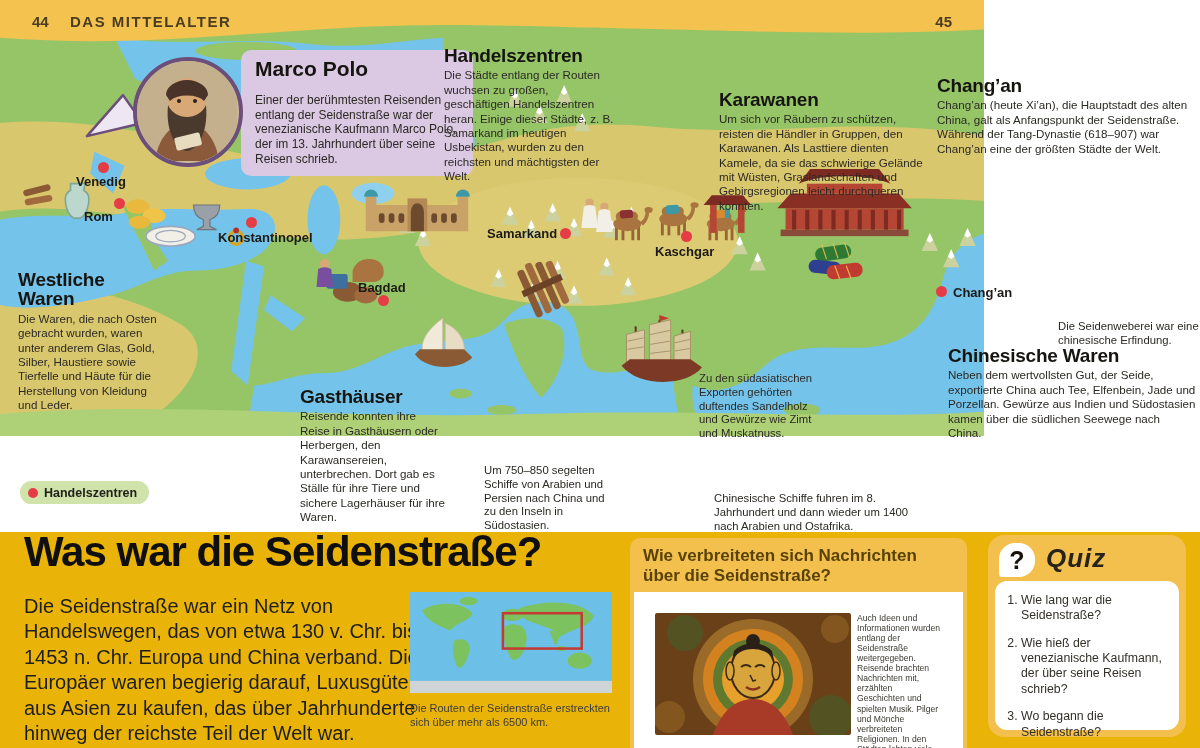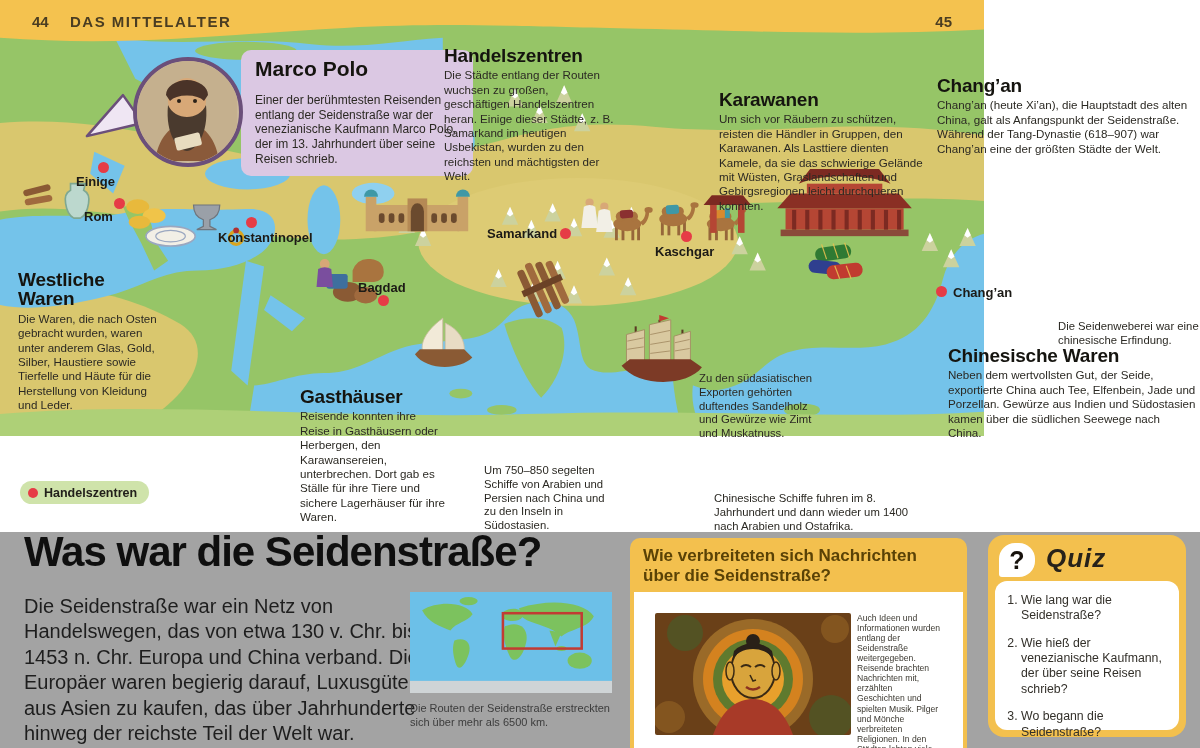--- a/index.html
+++ b/index.html
@@ -23,21 +23,21 @@
   .marco-circle{position:absolute;left:133px;top:57px;width:102px;height:102px;border-radius:50%;
                 border:4px solid #6b4f7a;overflow:hidden;background:#cbb89a;z-index:4;}
   .note{position:absolute;font-size:11.3px;line-height:1.22;color:#2b2923;z-index:4;margin:16px;}
   .dot{position:absolute;width:11px;height:11px;border-radius:50%;background:#e63c46;z-index:4;}
   .cname{position:absolute;font-size:13px;font-weight:700;color:#1c1a16;z-index:4;white-space:nowrap;}
   .legend{position:absolute;left:20px;top:481px;height:23px;background:#cfe3aa;border-radius:12px;
           display:flex;align-items:center;gap:6px;padding:0 12px 0 8px;z-index:4;}
   .legend .ldot{width:10px;height:10px;border-radius:50%;background:#e63c46;}
   .legend span.ltxt{font-size:12.5px;font-weight:700;color:#22201b;}
   
-  .bottom{position:absolute;top:532px;left:0;width:1200px;height:216px;background:#a3a3a3;}
+  .bottom{position:absolute;top:532px;left:0;width:1200px;height:216px;background:#eab308;}
   .bottom h1{position:absolute;left:24px;top:-4px;margin:0;width:620px;font-size:42px;
              font-weight:800;letter-spacing:-1px;color:#0f0f0f;}
   .intro{position:absolute;left:24px;top:62px;width:398px;margin:0;font-size:20px;
          line-height:1.27;color:#1e1e1e;}
   .worldmap{position:absolute;left:410px;top:60px;width:202px;margin:0;}
   .worldmap figcaption{font-size:11px;line-height:1.25;color:#3c3c3c;margin-top:5px;}
   .feature{position:absolute;left:630px;top:6px;width:337px;}
   .feature header{background:#f3c04e;border-radius:10px 10px 0 0;padding:8px 13px 6px 13px;
                   font-size:17px;font-weight:800;line-height:1.18;color:#5a4206;}
   .fbody{display:flex;gap:6px;background:#fff;border:4px solid #f3c04e;border-top:none;
@@ -325,21 +325,21 @@
       <h3>Chinesische Waren</h3>
       <p>Neben dem wertvollsten Gut, der Seide, exportierte China auch Tee, Elfenbein, Jade und Porzellan. Gewürze aus Indien und Südostasien kamen über die südlichen Seewege nach China.</p>
     </div>
 
     <p class="note" style="left:468px;top:448px;width:132px;">Um 750–850 segelten Schiffe von Arabien und Persien nach China und zu den Inseln in Südostasien.</p>
     <p class="note" style="left:683px;top:356px;width:128px;">Zu den südasiatischen Exporten gehörten duftendes Sandelholz und Gewürze wie Zimt und Muskatnuss.</p>
     <p class="note" style="left:698px;top:476px;width:218px;">Chinesische Schiffe fuhren im 8. Jahrhundert und dann wieder um 1400 nach Arabien und Ostafrika.</p>
     <p class="note" style="left:1042px;top:304px;width:158px;">Die Seidenweberei war eine chinesische Erfindung.</p>
 
     <span class="dot" style="left:98px;top:162px;"></span>
-    <span class="cname" style="left:76px;top:174px;">Einige</span>
+    <span class="cname" style="left:76px;top:174px;">Venedig</span>
     <span class="dot" style="left:114px;top:198px;"></span>
     <span class="cname" style="left:84px;top:209px;">Rom</span>
     <span class="dot" style="left:246px;top:217px;"></span>
     <span class="cname" style="left:218px;top:230px;">Konstantinopel</span>
     <span class="cname" style="left:487px;top:226px;">Samarkand</span>
     <span class="dot" style="left:560px;top:228px;"></span>
     <span class="cname" style="left:358px;top:280px;">Bagdad</span>
     <span class="dot" style="left:378px;top:295px;"></span>
     <span class="dot" style="left:681px;top:231px;"></span>
     <span class="cname" style="left:655px;top:244px;">Kaschgar</span>

